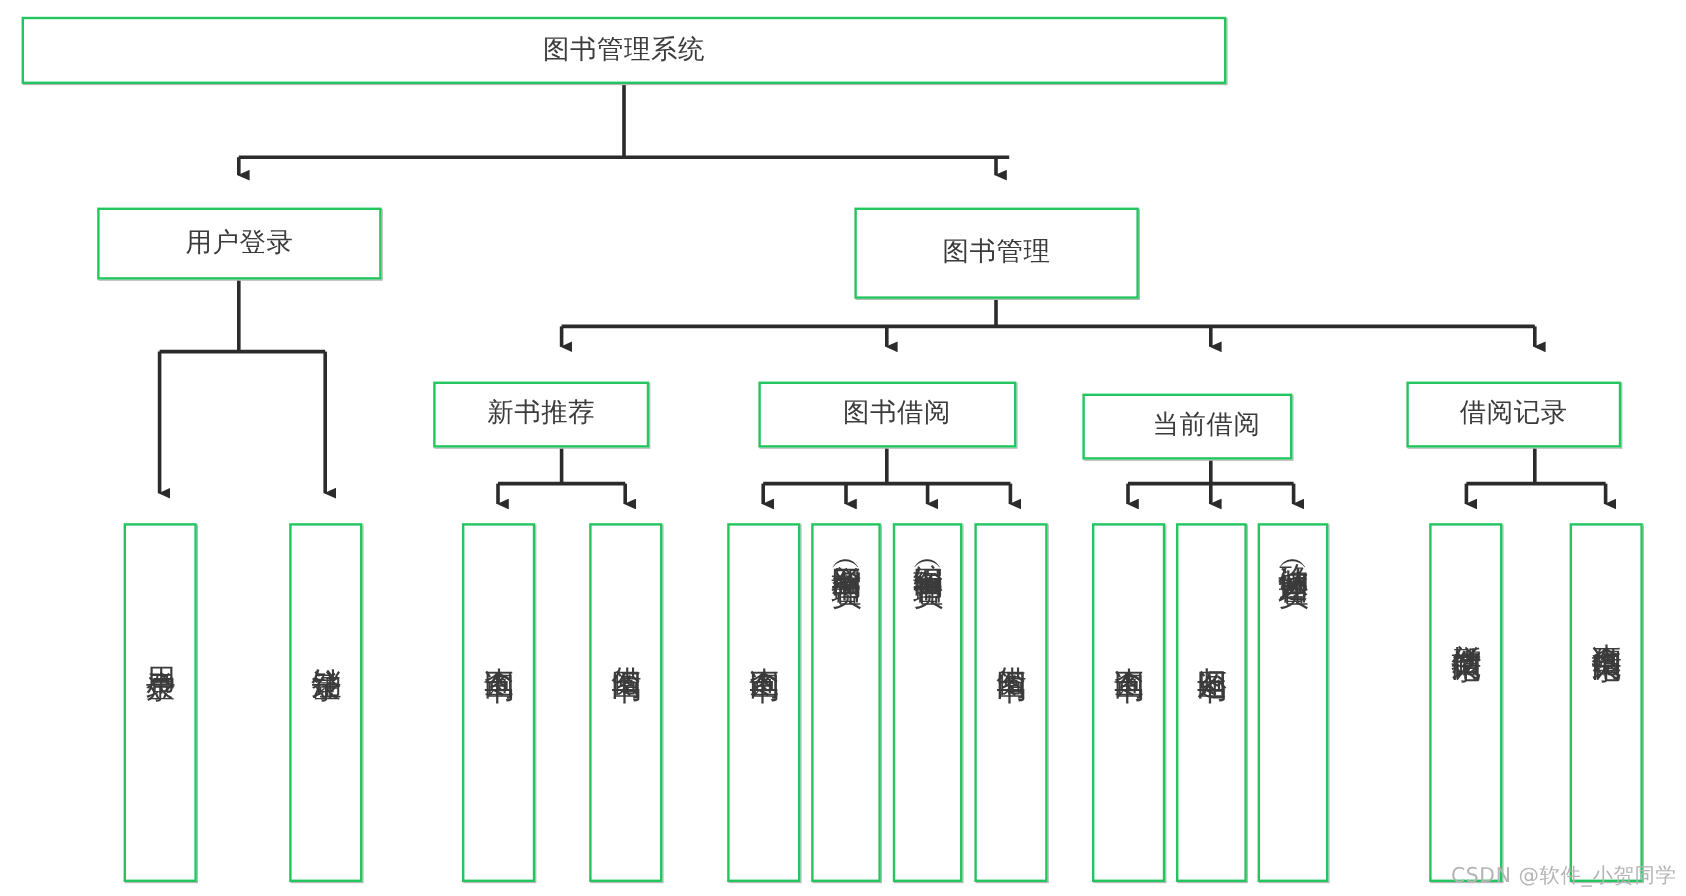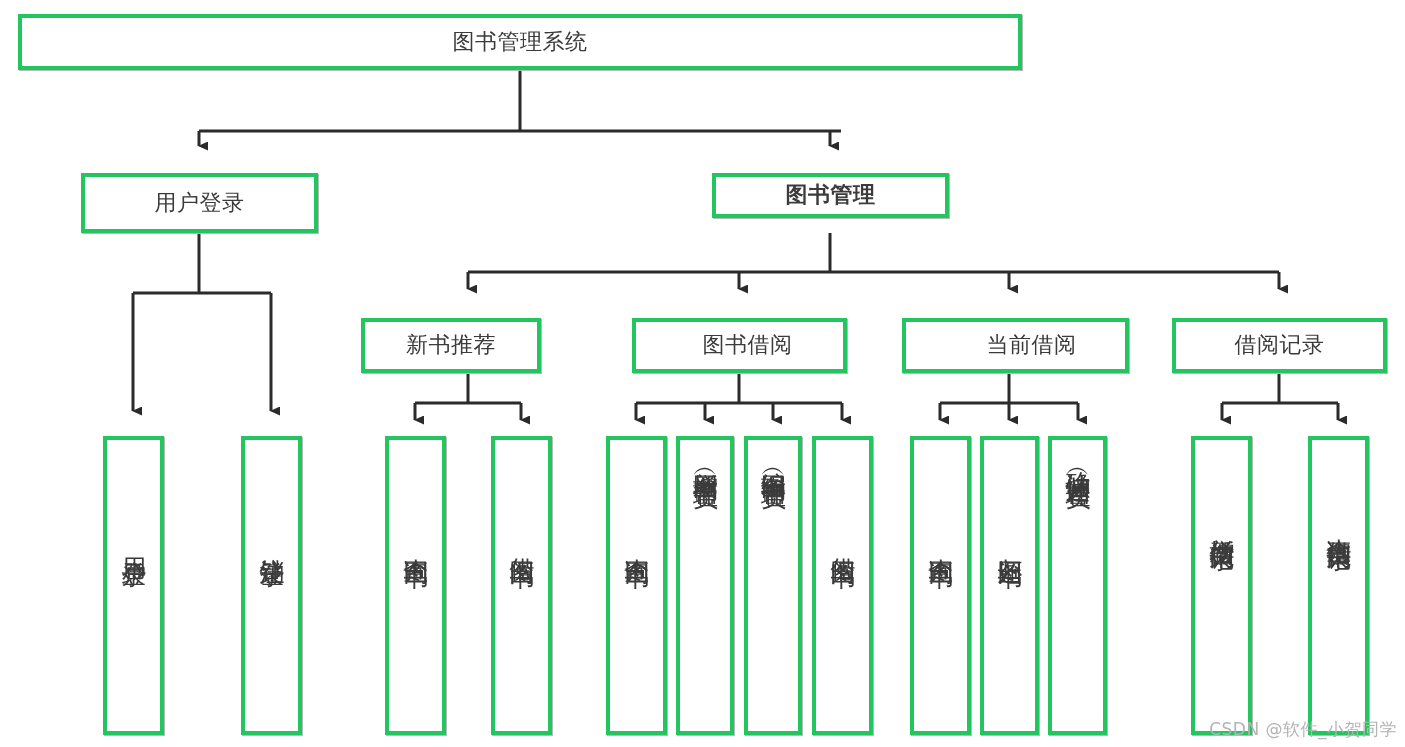--- a/index.html
+++ b/index.html
@@ -22,21 +22,21 @@
     position: absolute;
     left: 0;
     top: 0;
     width: 1405px;
     height: 747px;
   }
   .node {
     position: absolute;
     box-sizing: border-box;
     background: #ffffff;
-    border: 4px solid #22c55e;
+    border: 2px solid #22c55e;
     box-shadow: 1px 1px 0 0 #b9b9b9;
     display: flex;
     align-items: center;
     justify-content: center;
     color: #3b3b3b;
     z-index: 3;
   }
   .node.horiz {
     font-size: 22px;
     letter-spacing: 0.5px;
@@ -127,37 +127,37 @@
   </svg>
 
   <div class="node horiz" style="left:18px; top:14px; width:1004px; height:56px;">
     <span>图书管理系统</span>
   </div>
 
   <div class="node horiz" style="left:81px; top:173px; width:237px; height:60px;">
     <span>用户登录</span>
   </div>
 
-  <div class="node horiz" style="left:712px; top:173px; width:237px; height:45px;font-weight:bold;">
+  <div class="node horiz" style="left:712px; top:173px; width:237px; height:76px;">
     <span>图书管理</span>
   </div>
 
   <div class="node horiz" style="left:361px; top:318px; width:180px; height:55px;">
     <span>新书推荐</span>
   </div>
 
   <div class="node horiz" style="left:632px; top:318px; width:215px; height:55px;padding-left:16px;">
     <span>图书借阅</span>
   </div>
 
-  <div class="node horiz" style="left:902px; top:318px; width:227px; height:55px;padding-left:32px;">
+  <div class="node horiz" style="left:902px; top:328px; width:175px; height:55px;padding-left:32px;">
     <span>当前借阅</span>
   </div>
 
-  <div class="node horiz" style="left:1172px; top:318px; width:215px; height:55px;">
+  <div class="node horiz" style="left:1172px; top:318px; width:179px; height:55px;">
     <span>借阅记录</span>
   </div>
 
   <div class="node vert pad-low" style="left:103px; top:436px; width:61px; height:299px;">
     <span class="vlabel">用户登录</span>
   </div>
 
   <div class="node vert pad-low" style="left:241px; top:436px; width:61px; height:299px;">
     <span class="vlabel">注销登录</span>
   </div>

